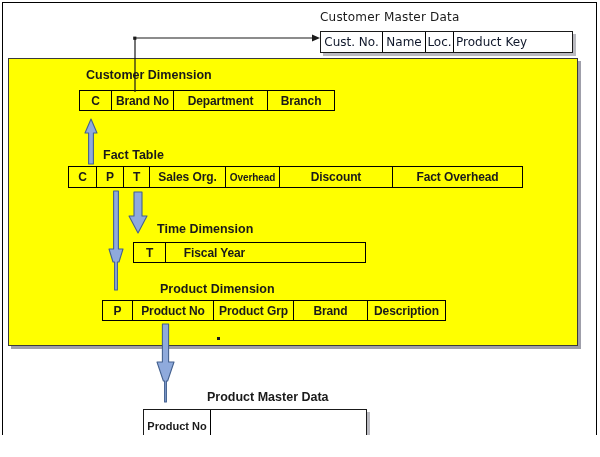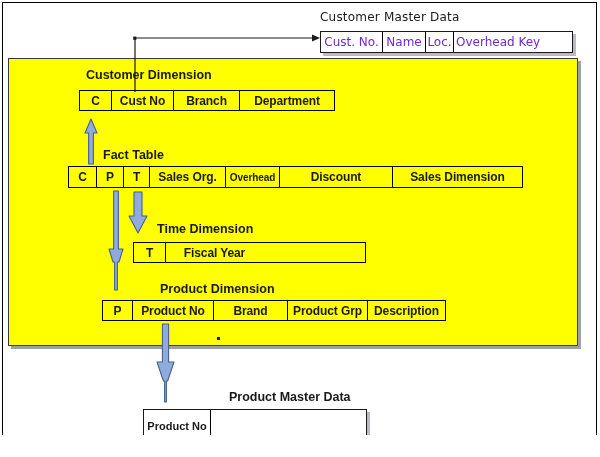--- a/index.html
+++ b/index.html
@@ -72,21 +72,21 @@
     font-size: 10px;
   }
 
   
   .tbl.white {
     background: #ffffff;
     border: 1px solid #1a1a1a;
     box-shadow: 3px 3px 0 0 rgba(140,140,150,0.6);
   }
   .tbl.white > .cell {
-    color: #6d28d9;
+    color: #0f172a;
     font-size: 12px;
   }
   .tbl.white > .cell.serifish {
     font-family: "DejaVu Sans", sans-serif;
     font-size: 12px;
   }
   .tbl.white > .cell.boldorange {
     font-weight: bold;
     font-size: 11px;
     color: #1a1a1a;
@@ -126,66 +126,66 @@
 <div id="page">
 
   <div id="page-frame"></div>
 
   <div class="caption plain" style="left:320px; top:10px;">Customer Master Data</div>
 
   <div class="tbl white" style="left:320px; top:31px; width:253px; height:22px;">
     <div class="cell serifish" style="width:62px;">Cust. No.</div>
     <div class="cell serifish" style="width:43px;">Name</div>
     <div class="cell serifish" style="width:28px;">Loc.</div>
-    <div class="cell serifish" style="width:118px; justify-content:flex-start; padding-left:2px;">Overhead Key</div>
+    <div class="cell serifish" style="width:118px; justify-content:flex-start; padding-left:2px;">Product Key</div>
   </div>
 
   <div id="yellow-canvas"></div>
 
   <div class="caption" style="left:86px; top:68px;">Customer Dimension</div>
 
   <div class="tbl yellow" style="left:79px; top:90px; width:256px; height:21px;">
     <div class="cell" style="width:32px;">C</div>
-    <div class="cell" style="width:62px;">Cust No</div>
+    <div class="cell" style="width:62px;">Brand No</div>
+    <div class="cell" style="width:94px;">Department</div>
     <div class="cell" style="width:66px;">Branch</div>
-    <div class="cell" style="width:94px;">Department</div>
   </div>
 
   <div class="caption" style="left:103px; top:148px;">Fact Table</div>
 
   <div class="tbl yellow" style="left:68px; top:166px; width:455px; height:22px;">
     <div class="cell" style="width:28px;">C</div>
     <div class="cell" style="width:27px;">P</div>
     <div class="cell" style="width:26px;">T</div>
     <div class="cell" style="width:76px;">Sales Org.</div>
     <div class="cell small" style="width:54px;">Overhead</div>
     <div class="cell" style="width:113px;text-align:right;">Discount</div>
-    <div class="cell" style="width:129px;">Sales Dimension</div>
+    <div class="cell" style="width:129px;">Fact Overhead</div>
   </div>
 
   <div class="caption" style="left:157px; top:222px;">Time Dimension</div>
 
   <div class="tbl yellow" style="left:133px; top:242px; width:233px; height:21px;">
     <div class="cell" style="width:32px;">T</div>
     <div class="cell" style="width:97px;">Fiscal Year</div>
   </div>
 
   <div class="caption" style="left:160px; top:282px;">Product Dimension</div>
 
   <div class="tbl yellow" style="left:102px; top:300px; width:344px; height:21px;">
     <div class="cell" style="width:30px;">P</div>
     <div class="cell" style="width:81px;">Product No</div>
+    <div class="cell" style="width:80px;">Product Grp</div>
     <div class="cell" style="width:74px;">Brand</div>
-    <div class="cell" style="width:80px;">Product Grp</div>
     <div class="cell" style="width:77px;">Description</div>
   </div>
 
   <div class="dot-artifact" style="left:217px; top:337px;"></div>
 
-  <div class="caption" style="left:207px; top:390px;margin-left:22px;">Product Master Data</div>
+  <div class="caption" style="left:207px; top:390px;">Product Master Data</div>
 
   <div class="tbl white" style="left:143px; top:409px; width:224px; height:34px;">
     <div class="cell boldorange" style="width:67px;">Product No</div>
     <div class="cell" style="width:155px;"></div>
   </div>
 
   <svg id="arrows" viewBox="0 0 600 457">
 
     <g>
       <path d="M135,92 L135,38 L314,38" fill="none" stroke="#1a1a1a" stroke-width="1.2"></path>

